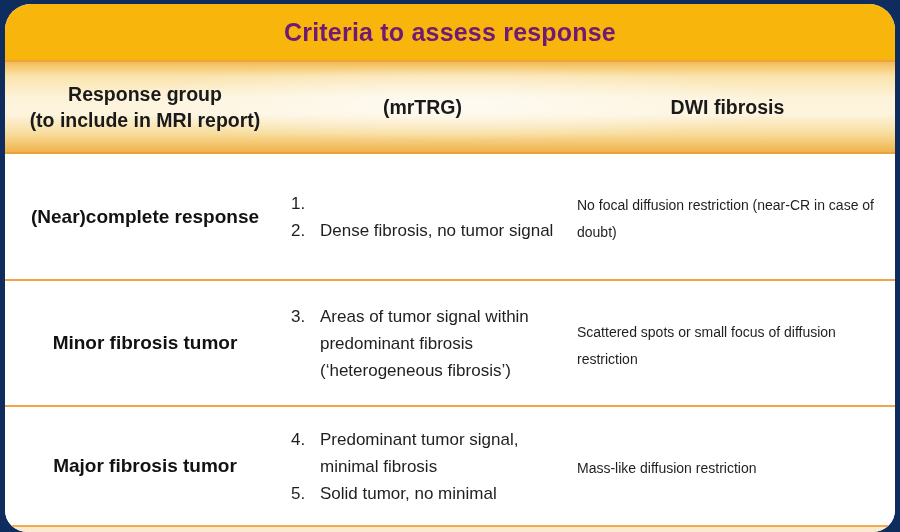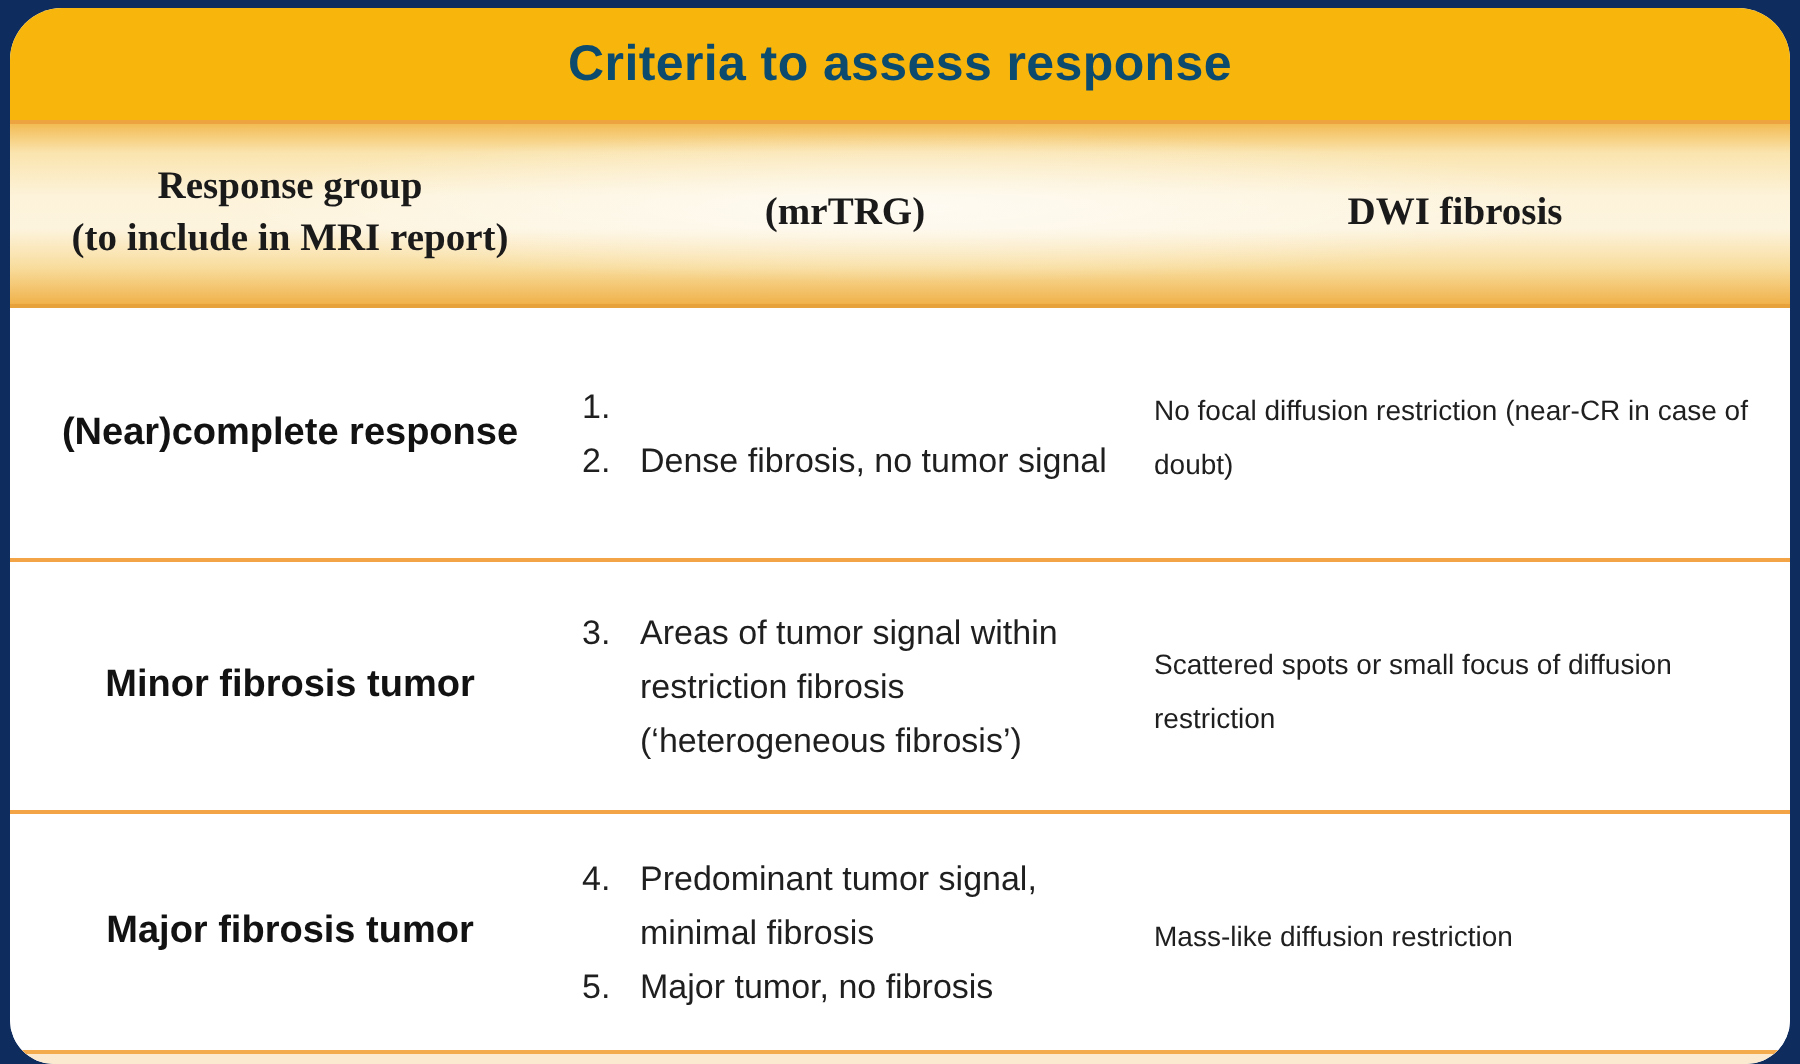--- a/index.html
+++ b/index.html
@@ -33,38 +33,37 @@
     border-bottom: 2px solid #eda33f;
     display: flex;
     align-items: center;
     justify-content: center;
   }
   .title-band h1 {
     margin: 0;
     font-size: 25px;
     font-weight: bold;
     letter-spacing: 0.2px;
-    color: #0c4a6e;
+    color: #701a75;
   }
 
   
   .grid3 {
     display: grid;
     grid-template-columns: 280px 275px 1fr;
   }
 
   
   .header-row {
     flex: 0 0 92px;
     height: 92px;
     border-bottom: 2px solid #e8a23b;
     background:
       radial-gradient(ellipse 55% 60% at 50% 46%, rgba(255,255,255,0.65), rgba(255,255,255,0) 70%),
       linear-gradient(180deg, #f3bc54 0%, #fae4ae 16%, #fdf3da 40%, #fdf4de 58%, #f8dc9c 80%, #f0b24b 100%);
-    font-family: Liberation Serif, serif;
   }
   .header-cell {
     display: flex;
     flex-direction: column;
     align-items: center;
     justify-content: center;
     text-align: center;
     font-size: 19.5px;
     font-weight: bold;
     line-height: 1.35;
@@ -170,40 +169,40 @@
         <span class="dwi-text">No focal diffusion restriction (near-CR in case of  doubt)</span>
       </div>
     </div>
 
     <div class="body-row r1 grid3">
       <div class="group-cell">Minor fibrosis tumor</div>
       <div class="t2w-cell">
         <ul class="t2w-list">
           <li>
             <span class="num">3.</span>
-            <span class="item-text">Areas of tumor signal within restriction fibrosis (‘heterogeneous fibrosis’)</span>
+            <span class="item-text">Areas of tumor signal within predominant fibrosis (‘heterogeneous fibrosis’)</span>
           </li>
         </ul>
       </div>
       <div class="dwi-cell">
         <span class="dwi-text">Scattered spots or small focus of diffusion restriction</span>
       </div>
     </div>
 
     <div class="body-row r2 grid3">
       <div class="group-cell">Major fibrosis tumor</div>
       <div class="t2w-cell">
         <ul class="t2w-list">
           <li>
             <span class="num">4.</span>
             <span class="item-text">Predominant tumor signal, minimal fibrosis</span>
           </li>
           <li>
             <span class="num">5.</span>
-            <span class="item-text">Major tumor, no fibrosis</span>
+            <span class="item-text">Solid tumor, no minimal</span>
           </li>
         </ul>
       </div>
       <div class="dwi-cell">
         <span class="dwi-text">Mass-like diffusion restriction</span>
       </div>
     </div>
 
     <div class="card-footer-strip"></div>
 

